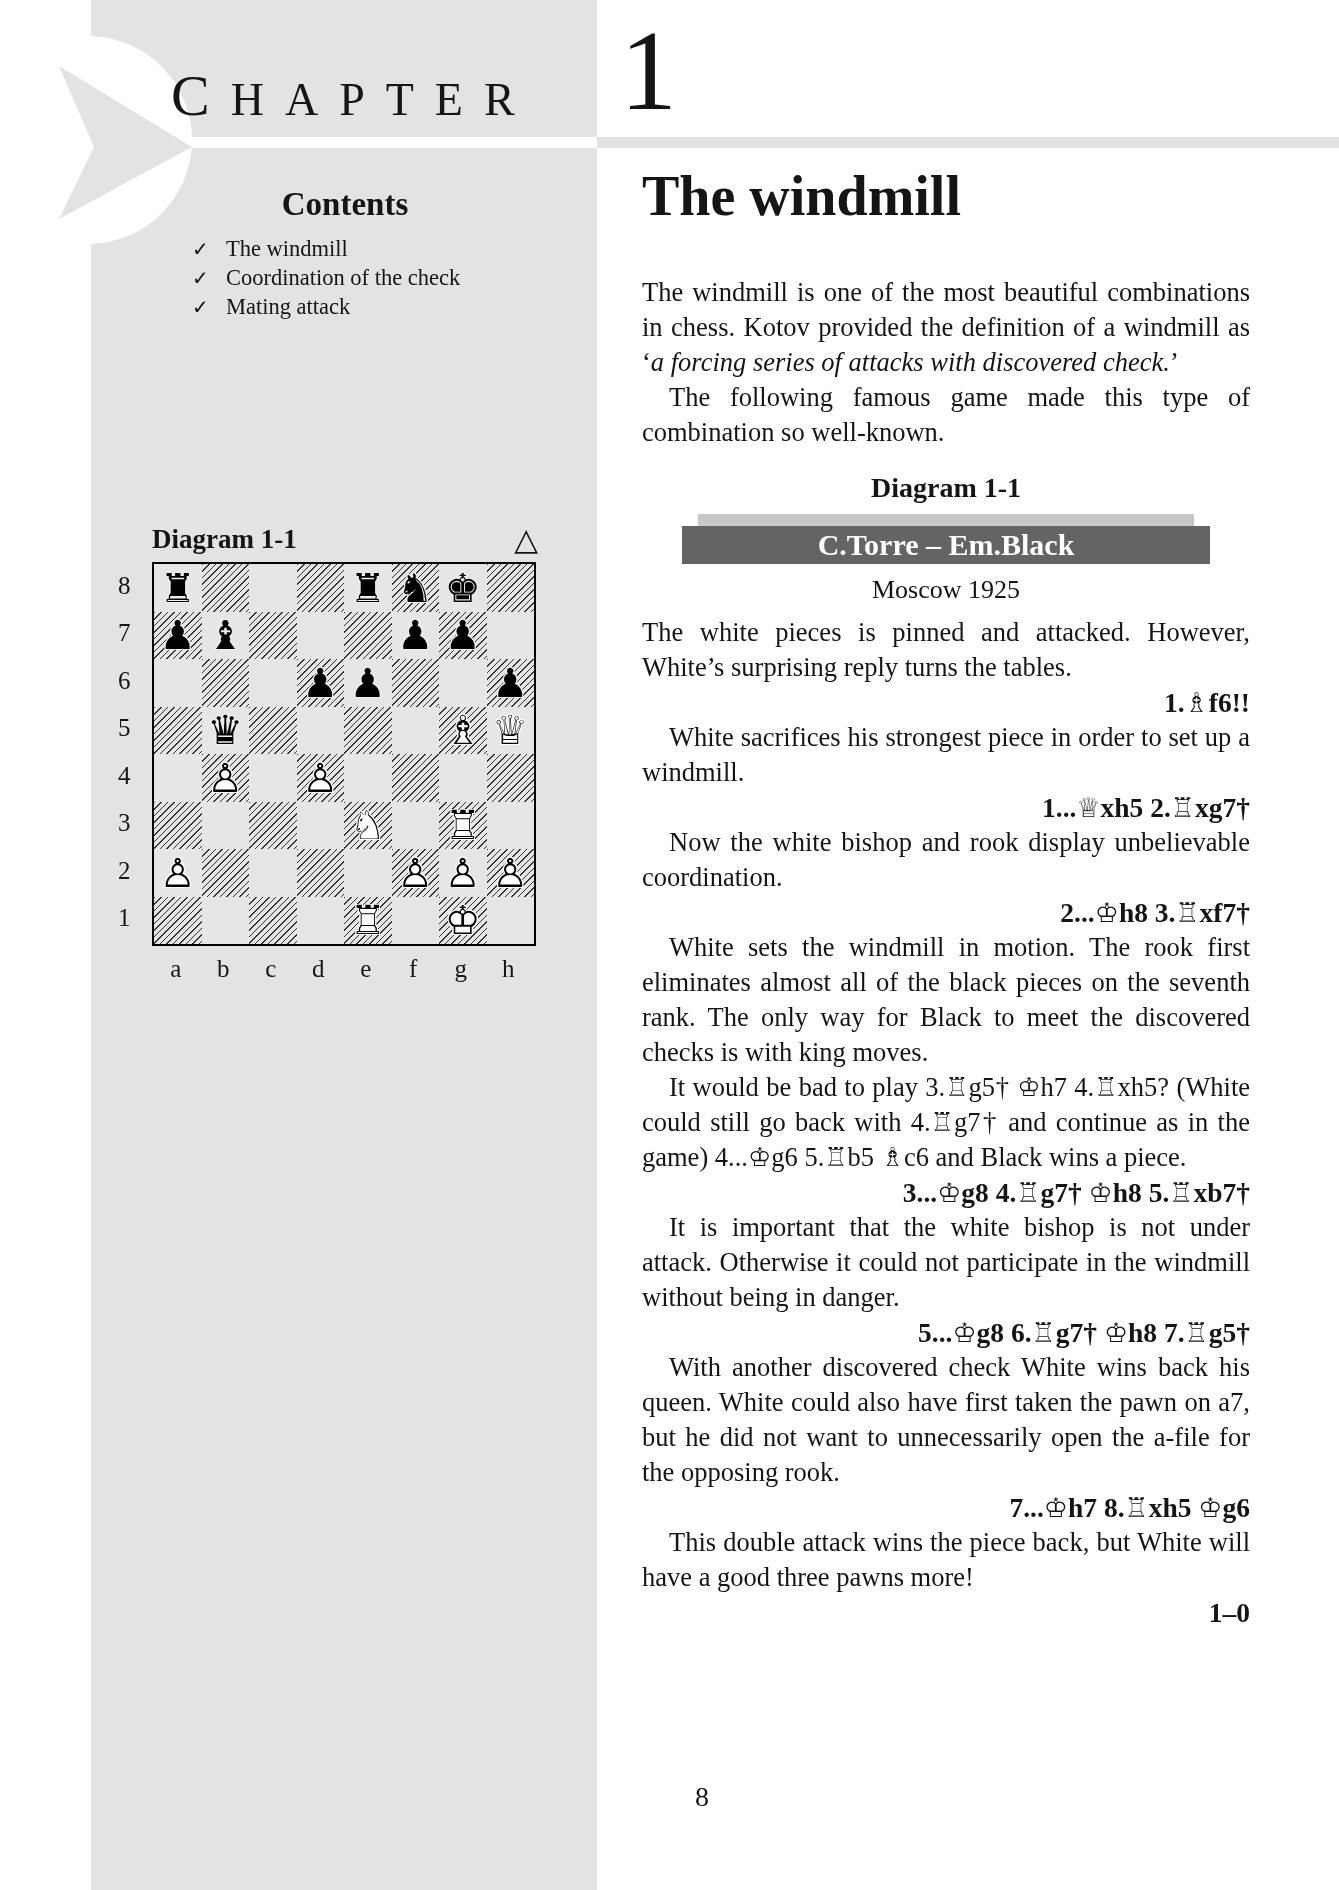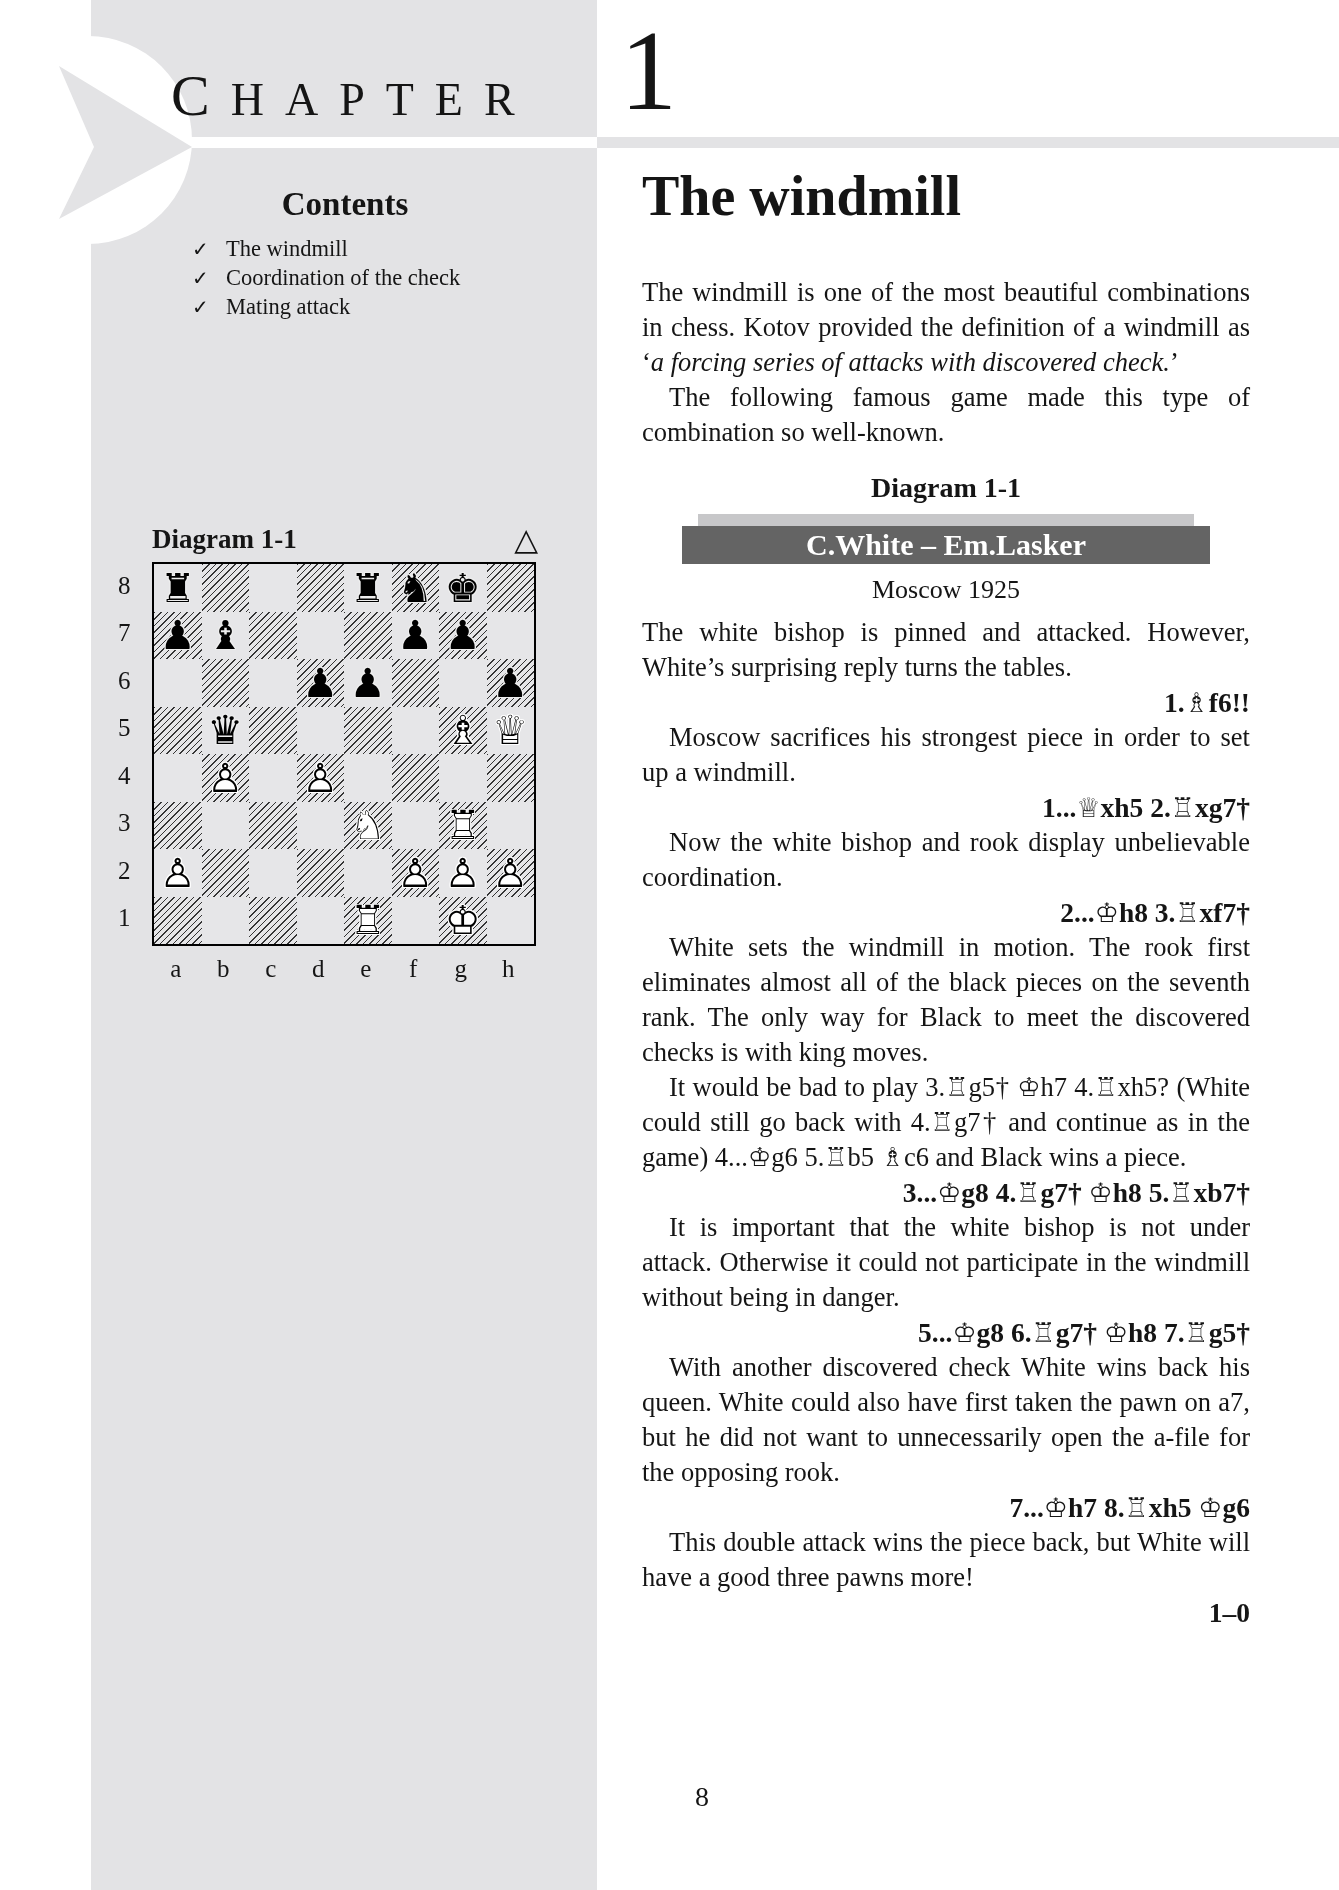--- a/index.html
+++ b/index.html
@@ -250,27 +250,27 @@
 
   <div class="main-col">
     <h1 class="article-title">The windmill</h1>
     <div class="flow">
         <p>The windmill is one of the most beautiful combinations in chess. Kotov provided the definition of a windmill as ‘<i>a forcing series of attacks with discovered check.</i>’</p>
         <p class="indent">The following famous game made this type of combination so well-known.</p>
         <div class="diagram-header">
           <div class="dh-label">Diagram 1-1</div>
           <div class="banner">
             <div class="banner-light"></div>
-            <div class="banner-dark">C.White – Em.Lasker</div>
+            <div class="banner-dark">C.Torre – Em.Black</div>
           </div>
           <div class="dh-venue">Moscow 1925</div>
         </div>
-        <p>The white bishop is pinned and attacked. However, White’s surprising reply turns the tables.</p>
+        <p>The white pieces is pinned and attacked. However, White’s surprising reply turns the tables.</p>
         <p class="moves">1.<span class="fg">♗</span>f6!!</p>
-        <p class="indent">Moscow sacrifices his strongest piece in order to set up a windmill.</p>
+        <p class="indent">White sacrifices his strongest piece in order to set up a windmill.</p>
         <p class="moves">1...<span class="fg">♕</span>xh5 2.<span class="fg">♖</span>xg7†</p>
         <p class="indent">Now the white bishop and rook display unbelievable coordination.</p>
         <p class="moves">2...<span class="fg">♔</span>h8 3.<span class="fg">♖</span>xf7†</p>
         <p class="indent">White sets the windmill in motion. The rook first eliminates almost all of the black pieces on the seventh rank. The only way for Black to meet the discovered checks is with king moves.</p>
         <p class="indent">It would be bad to play 3.<span class="fg">♖</span>g5† <span class="fg">♔</span>h7 4.<span class="fg">♖</span>xh5? (White could still go back with 4.<span class="fg">♖</span>g7† and continue as in the game) 4...<span class="fg">♔</span>g6 5.<span class="fg">♖</span>b5 <span class="fg">♗</span>c6 and Black wins a piece.</p>
         <p class="moves">3...<span class="fg">♔</span>g8 4.<span class="fg">♖</span>g7† <span class="fg">♔</span>h8 5.<span class="fg">♖</span>xb7†</p>
         <p class="indent">It is important that the white bishop is not under attack. Otherwise it could not participate in the windmill without being in danger.</p>
         <p class="moves">5...<span class="fg">♔</span>g8 6.<span class="fg">♖</span>g7† <span class="fg">♔</span>h8 7.<span class="fg">♖</span>g5†</p>
         <p class="indent">With another discovered check White wins back his queen. White could also have first taken the pawn on a7, but he did not want to unnecessarily open the a-file for the opposing rook.</p>
         <p class="moves">7...<span class="fg">♔</span>h7 8.<span class="fg">♖</span>xh5 <span class="fg">♔</span>g6</p>

